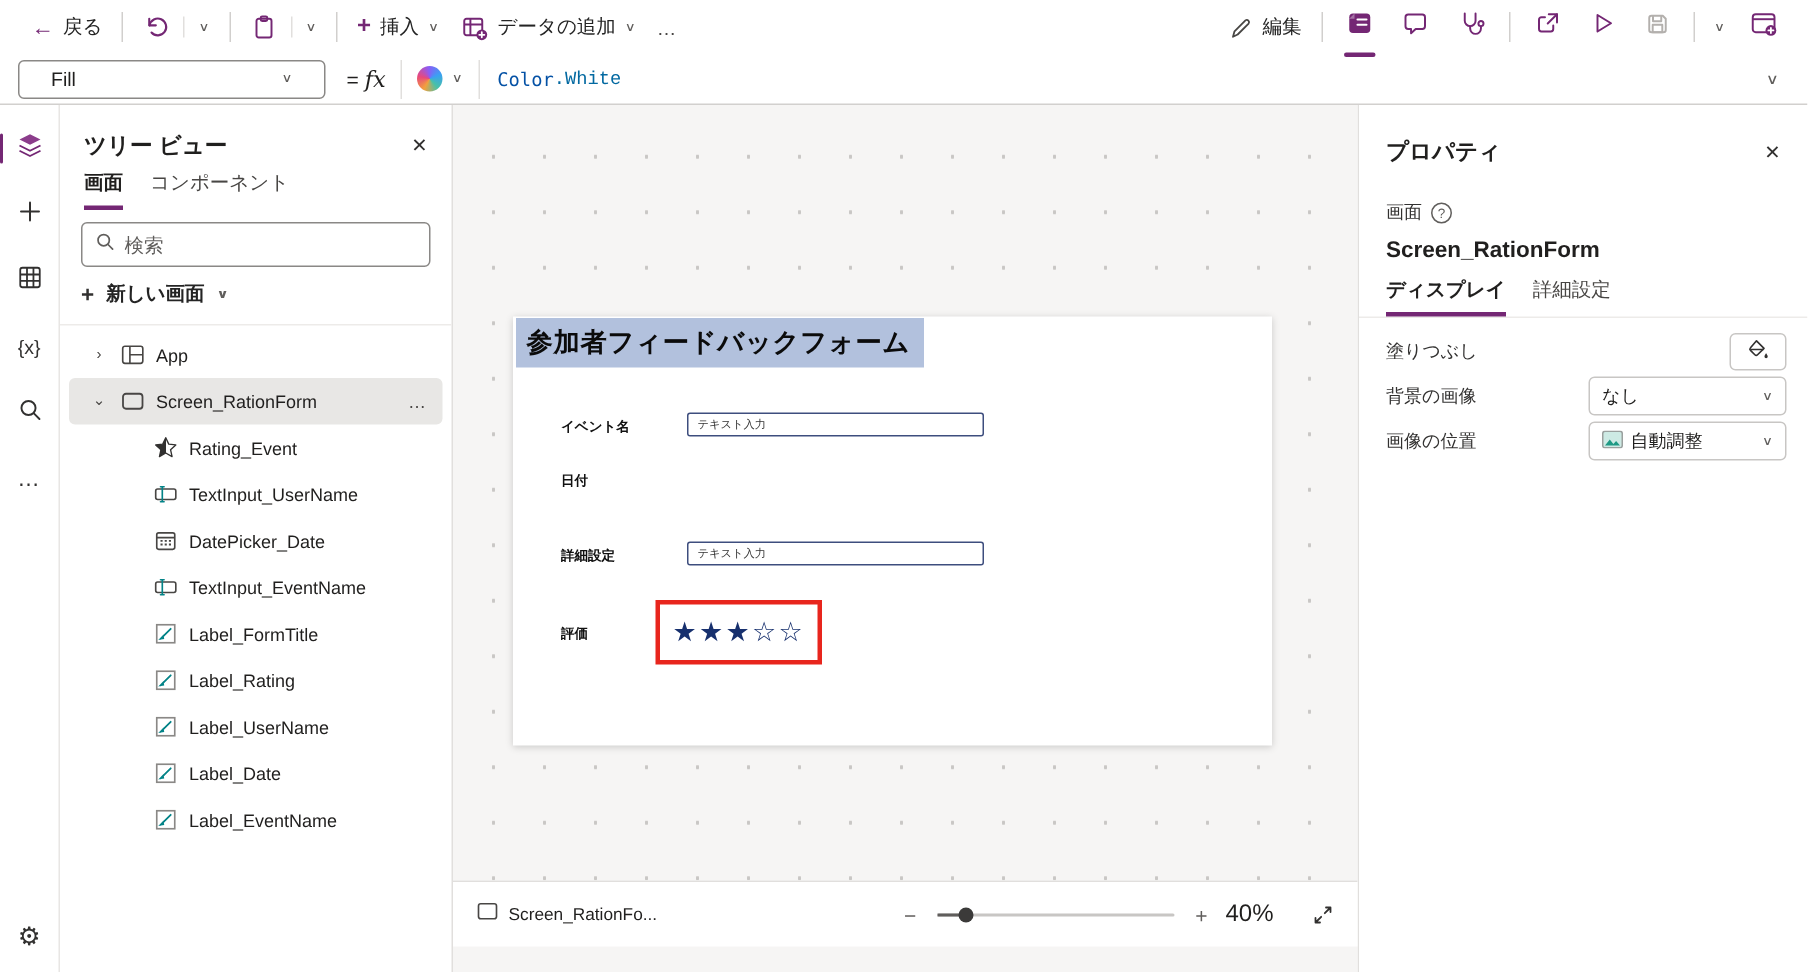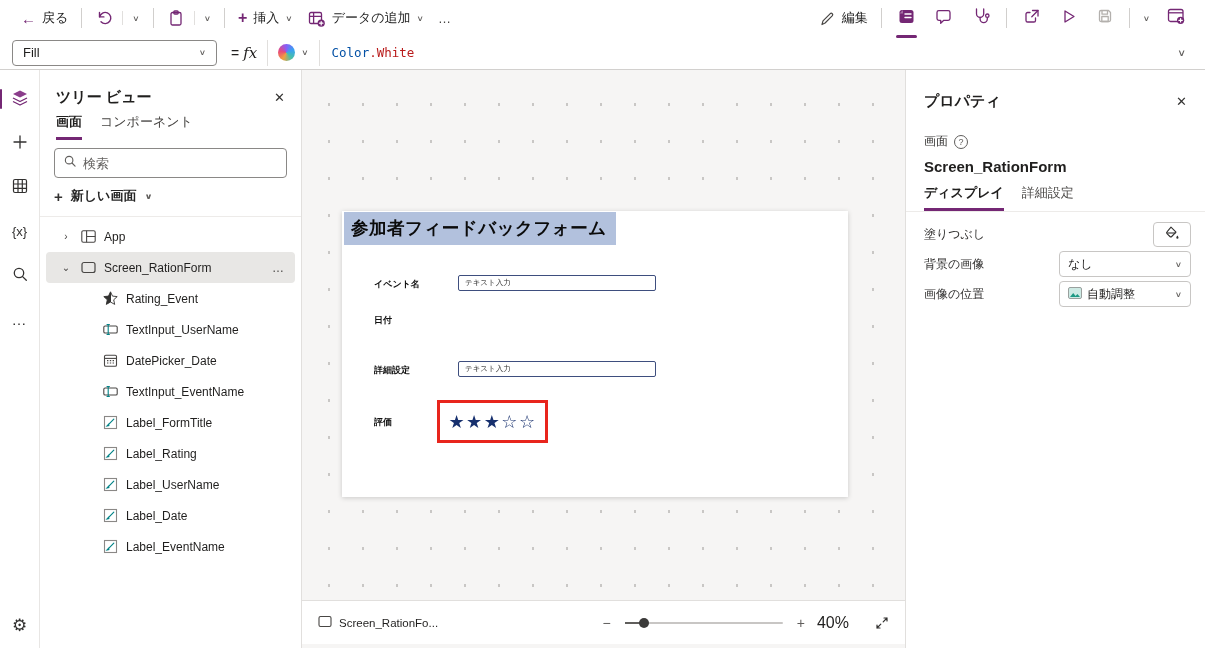--- a/index.html
+++ b/index.html
@@ -18,32 +18,32 @@
   .chev { font-size:10px; color:#605e5c; transform:scaleY(.8); }
   .tb-right { margin-left:auto; display:flex; align-items:center; }
   .tb-ico { position:relative; padding:5px 9px; border-radius:4px; display:flex; align-items:center; }
   .tb-ico.sel::after { content:""; position:absolute; left:8px; right:8px; bottom:-3px; height:3px;
     background:#742774; border-radius:2px; }
 
   
   .fxbar { height:34px; display:flex; align-items:center; padding:0 12px; background:#fff;
     border-bottom:1px solid #d2d0ce; }
   .prop-select { width:205px; height:26px; border:1px solid #8a8886; border-radius:4px;
-    display:flex; align-items:center; padding:0 10px; font-size:13px; color:#201f1e; background:#fff; }
+    display:flex; align-items:center; padding:0 21px; font-size:13px; color:#201f1e; background:#fff; }
   .prop-select .chev { margin-left:auto; }
   .fx-eq { font-size:14px; margin:0 4px 0 14px; color:#201f1e; }
   .fx-fx { font-family:"DejaVu Serif",serif; font-style:italic; font-size:15px; margin-right:10px; }
   .copilot-wrap { display:flex; align-items:center; gap:6px; padding:0 10px; height:26px;
     border-left:1px solid #e1dfdd; border-right:1px solid #e1dfdd; }
   .copilot-dot { width:17px; height:17px; border-radius:50%;
     background:conic-gradient(from 210deg,#f2a03d,#e8487c,#8b5cf6,#3aa0f3,#47c1a8,#f2a03d); }
   .fx-input { flex:1; height:26px; display:flex; align-items:center; padding:0 12px;
     font-family:"DejaVu Sans Mono",monospace; font-size:12.5px; }
   .tok-enum { color:#0451a5; }
-  .tok-rest { color:#b91c1c; }
+  .tok-rest { color:#0369a1;font-family:Liberation Mono, monospace; }
 
   
   .main { display:flex; height:578px; }
 
   
   .rail { width:40px; border-right:1px solid #e8e6e4; display:flex; flex-direction:column;
     align-items:center; padding-top:12px; background:#fff; }
   .rail-ico { position:relative; width:40px; height:34px; margin-bottom:10px; display:flex;
     align-items:center; justify-content:center; color:#323130; font-size:15px; cursor:pointer; }
   .rail-ico.sel::before { content:""; position:absolute; left:0; top:7px; bottom:7px; width:2.5px;
@@ -91,21 +91,21 @@
   .f-input { position:absolute; left:116px; width:198px; height:16px; border:1px solid #3e4e7e;
     border-radius:2px; background:#fff; font-size:7.5px; color:#333; display:flex;
     align-items:center; padding-left:6px; }
   .f-input .cal-btn { margin-left:auto; width:13px; height:14px; background:#4565c0;
     display:flex; align-items:center; justify-content:center; border-radius:1px; }
   .rating-box { position:absolute; left:95px; top:189px; width:111px; height:43px;
     border:3px solid #e8251d; background:#fff; display:flex; align-items:center; justify-content:center; }
   .stars { font-size:18px; letter-spacing:1.5px; color:#17306e; font-family:"DejaVu Sans",sans-serif; }
 
   
-  .statusbar { position:absolute; left:0; right:0; bottom:4px; height:44px; background:#fff;
+  .statusbar { position:absolute; left:0; right:0; bottom:17px; height:44px; background:#fff;
     border-top:1px solid #e1dfdd; display:flex; align-items:center; padding:0 16px; }
   .sb-name { font-size:11.5px; color:#201f1e; margin-left:7px; }
   .zoom-cluster { margin-left:auto; display:flex; align-items:center; }
   .zoom-btn { font-size:14px; color:#605e5c; padding:0 6px; cursor:pointer; }
   .slider { position:relative; width:158px; height:12px; margin:0 8px; cursor:pointer; }
   .slider .track { position:absolute; top:5px; left:0; right:0; height:2px; background:#c8c6c4; border-radius:1px; }
   .slider .fill { position:absolute; top:5px; left:0; width:12%; height:2px; background:#605e5c; }
   .slider .knob { position:absolute; top:1px; left:calc(12% - 5px); width:10px; height:10px;
     border-radius:50%; background:#3b3a39; }
   .zoom-pct { font-size:16px; color:#201f1e; margin:0 4px 0 6px; }

